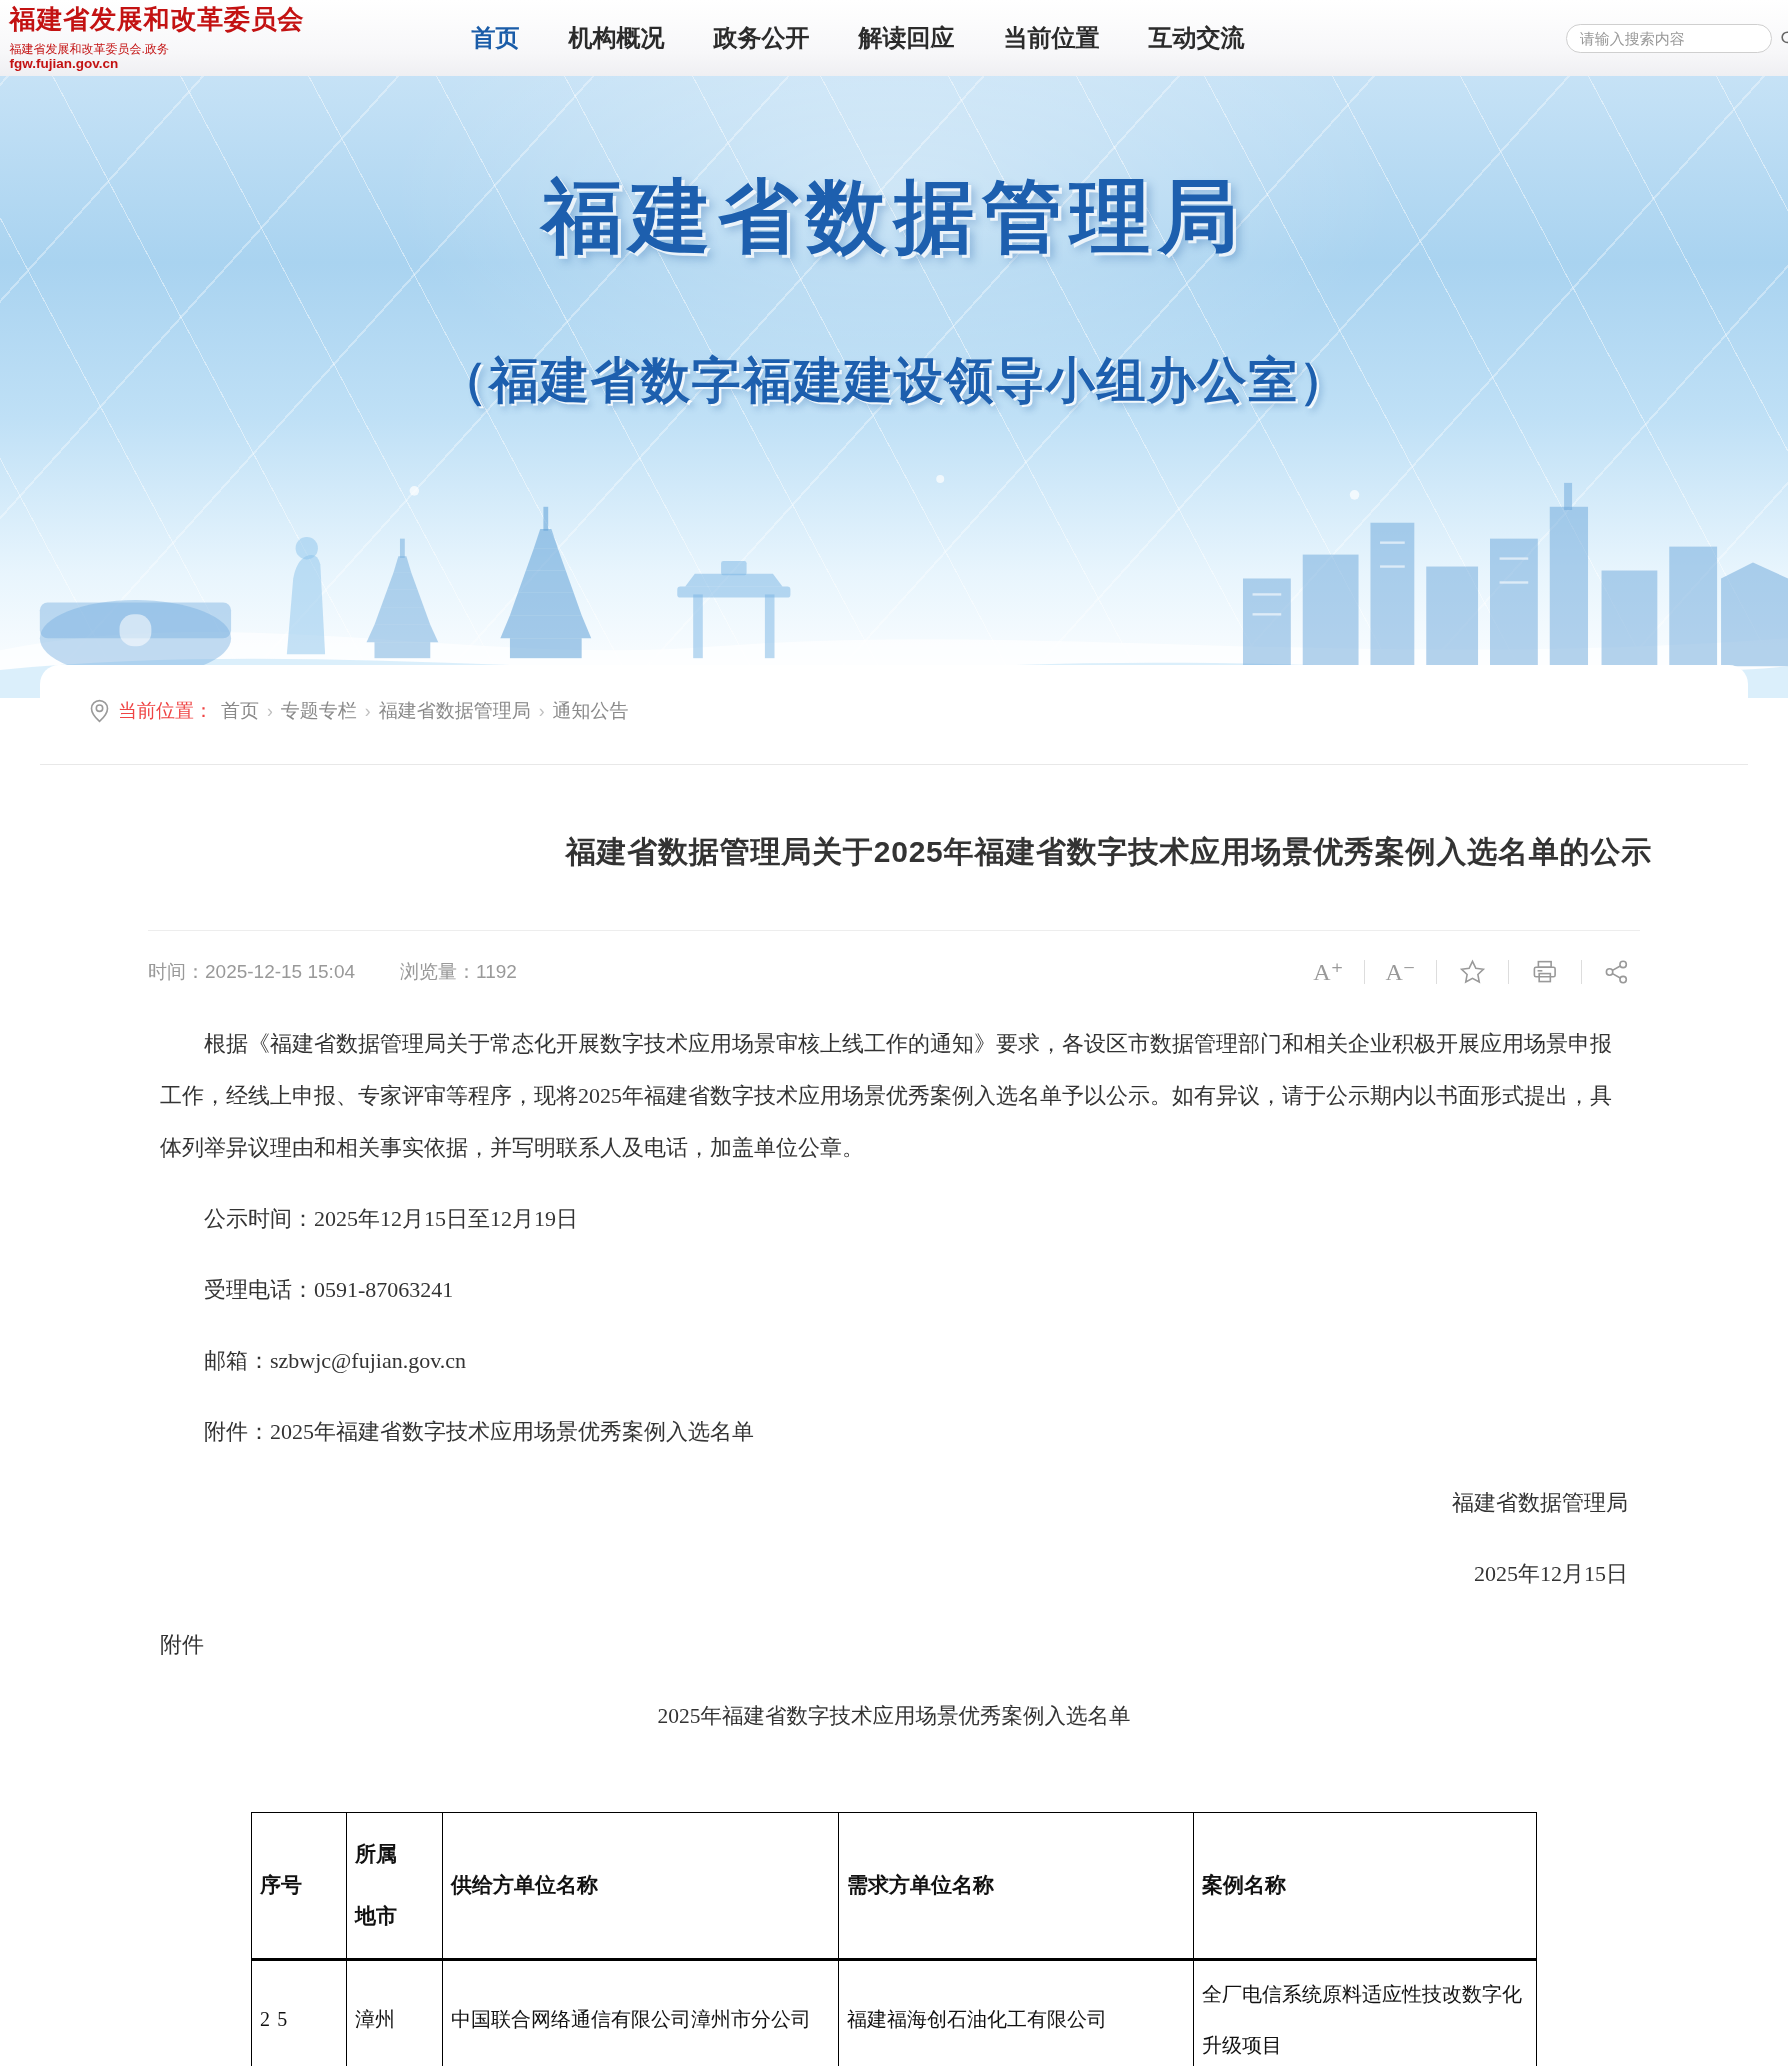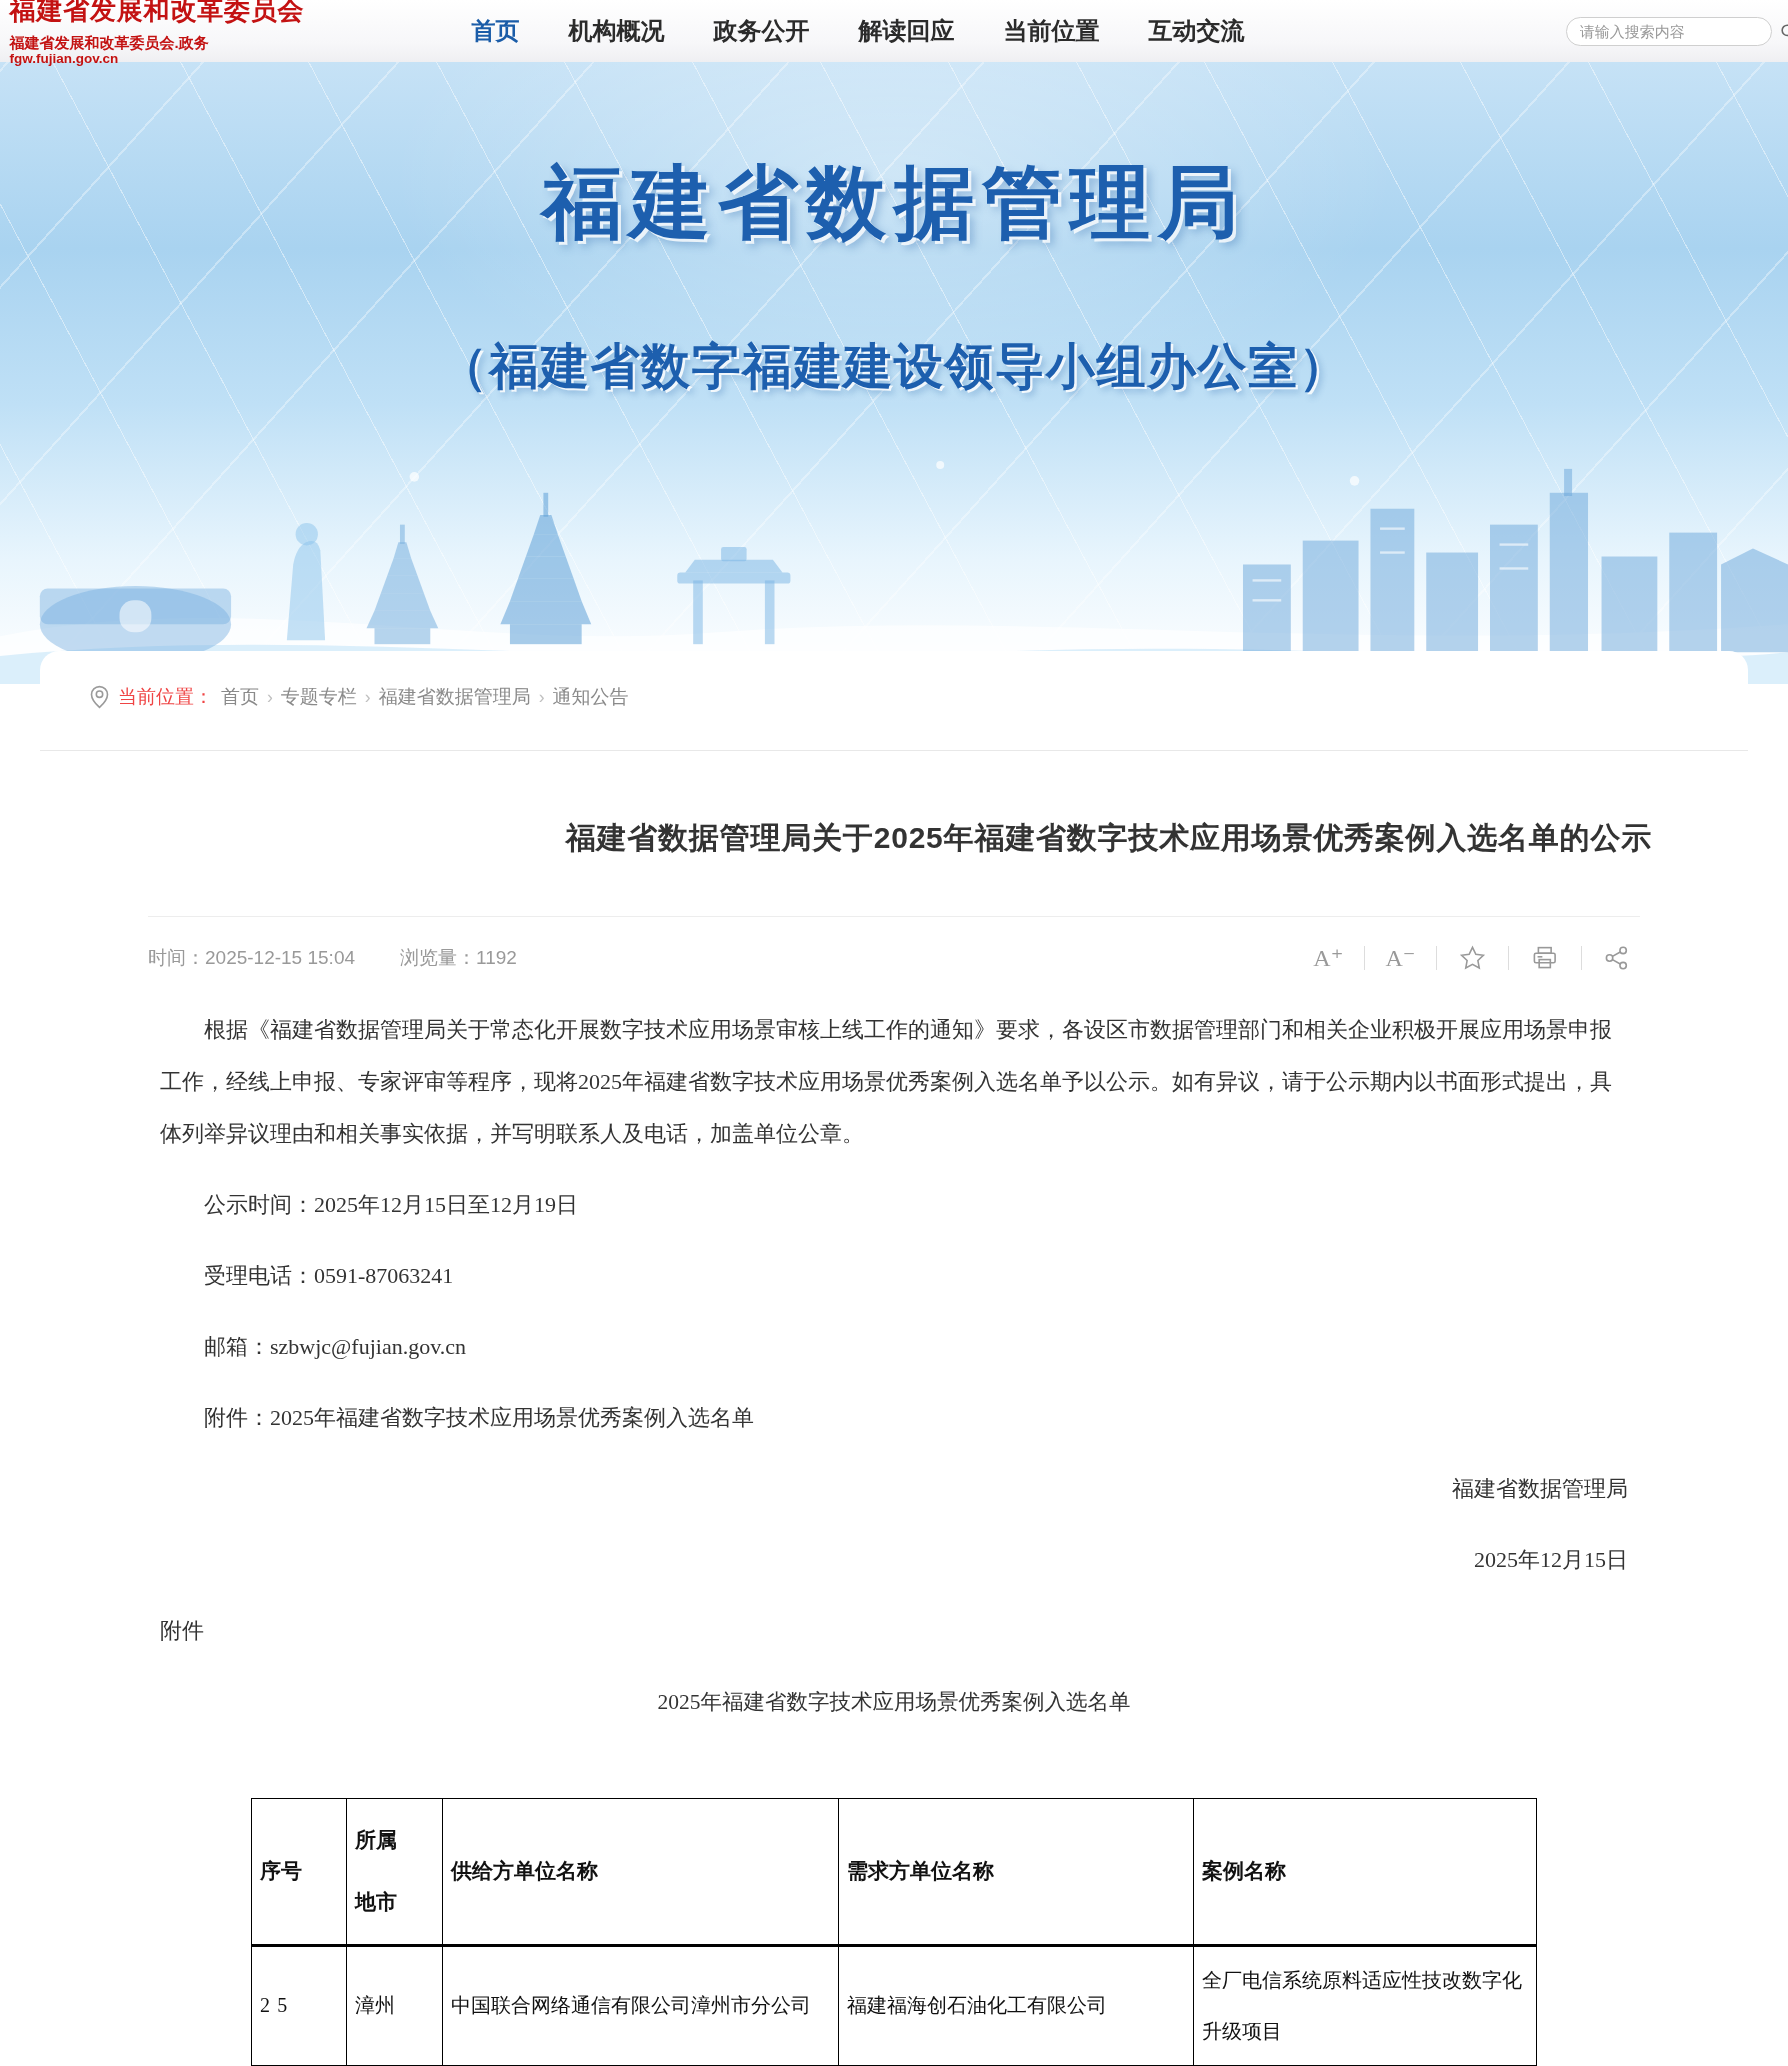--- a/index.html
+++ b/index.html
@@ -4,27 +4,27 @@
 <style>
   * { margin:0; padding:0; box-sizing:border-box; }
   html,body { width:1788px; }
   body {
     font-family:"Liberation Sans","DejaVu Sans",sans-serif;
     background:#ffffff; height:2066px; overflow:hidden; position:relative;
   }
 
   
   .topbar {
-    height:62px; display:flex; align-items:center;
+    height:76px; display:flex; align-items:center;
     background:linear-gradient(180deg,#ffffff 0%,#f7f7f9 70%,#efeff2 100%);
     position:relative; z-index:5; padding:0 6.4px;
   }
   .logo { display:flex; flex-direction:column; line-height:1.05; padding:3.2px 0 1.6px 3.2px; min-width:215px; }
   .logo-title { font-family:"Liberation Serif","DejaVu Serif",serif; font-weight:bold; font-size:26px; color:#c31212; letter-spacing:0.8px; }
-  .logo-sub   { font-size:15px; font-weight:bold; color:#c31212; margin-top:10px; }
+  .logo-sub   { font-size:12px; font-weight:normal; color:#c31212; margin-top:10px; }
   .logo-domain{ font-size:13.5px; font-weight:bold; color:#c31212; margin-top:1.6px; }
 
   .nav { display:flex; align-items:center; gap:49px; margin-left:167px; }
   .nav-item { font-size:24px; font-weight:bold; color:#2b2b2b; cursor:pointer; white-space:nowrap; }
   .nav-item.active { color:#1a5ca8; }
 
   .search-box {
     margin-left:auto; margin-right:9.6px; width:206px; height:29px;
     border:0.8px solid #cfcfcf; border-radius:14.3px; background:#fff;
     display:flex; align-items:center; padding:0 9.6px 0 12.7px;

